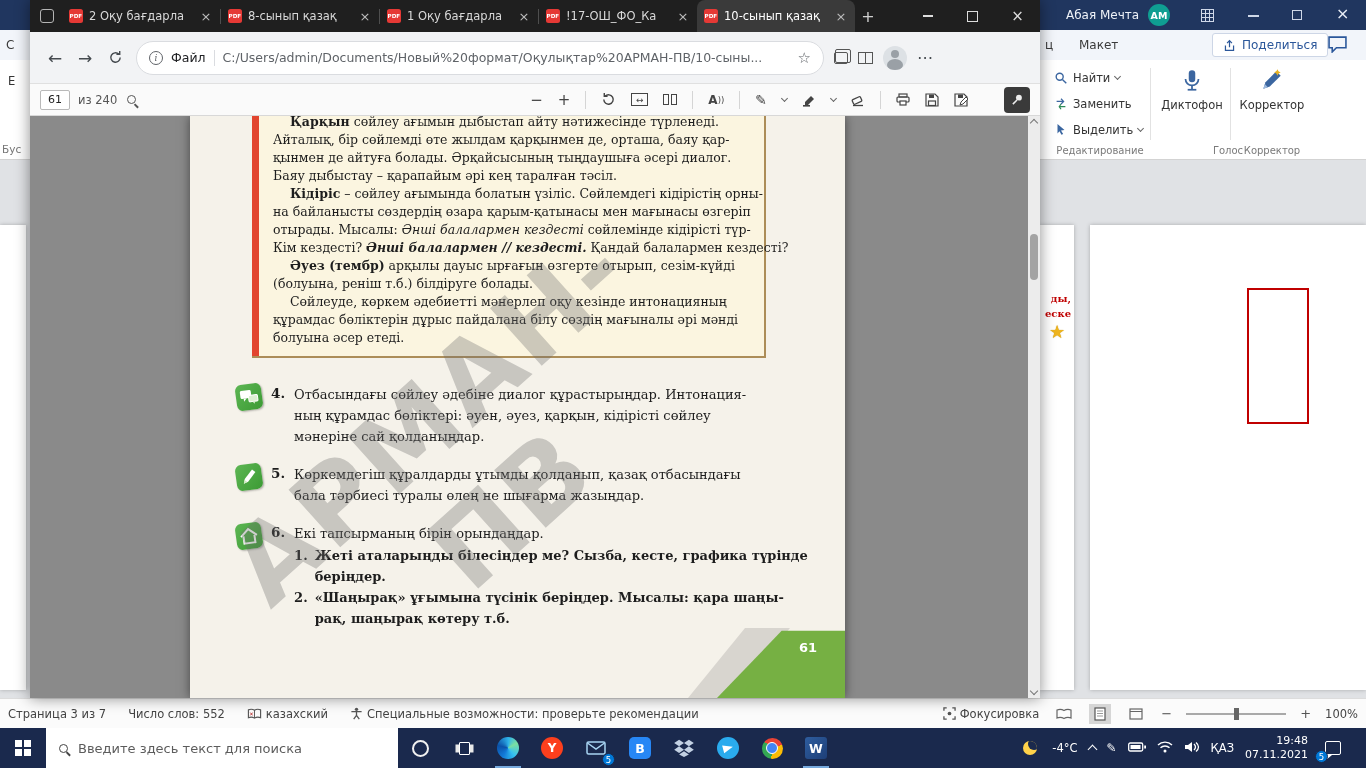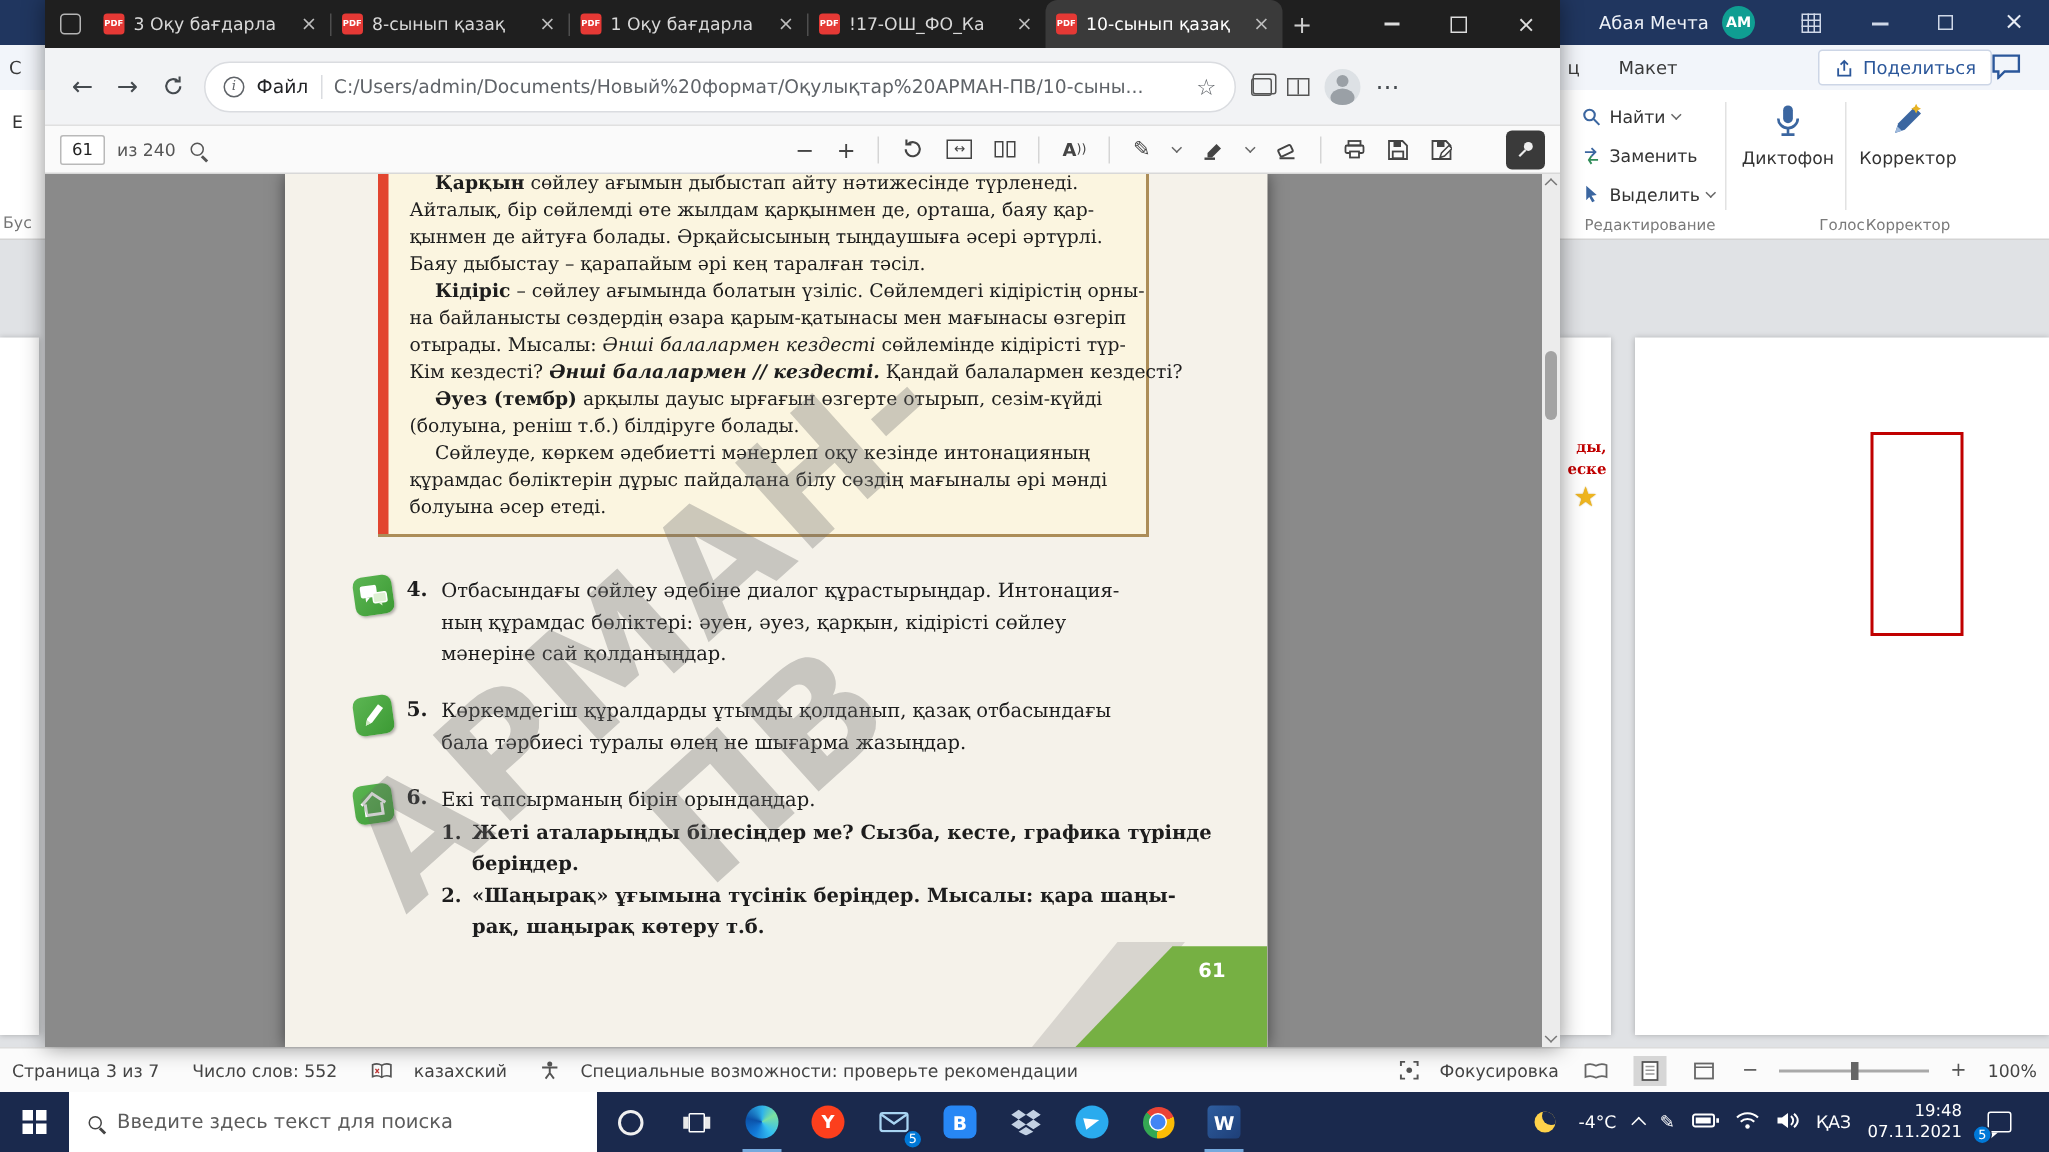--- a/index.html
+++ b/index.html
@@ -48,21 +48,21 @@
 #word-docarea{position:absolute;left:0;top:160px;width:1366px;height:538px;background:#e0e2e5}
 .wd-page{position:absolute;background:#fff;box-shadow:0 0 4px rgba(0,0,0,.25)}
 #wd-edge-sliver{left:0;top:65px;width:26px;height:465px}
 #wd-left{left:1040px;top:65px;width:34px;height:465px}
 #wd-right{left:1090px;top:65px;width:276px;height:465px}
 .red-snip{position:absolute;right:3px;top:66px;text-align:right;color:#c00000;font-family:"DejaVu Serif",serif;font-weight:bold;font-size:10px;line-height:15px}
 .star-ic{position:absolute;left:9px;top:96px;font-size:18px;color:#eeb41e;text-shadow:0 0 1px #b98600}
 .red-box{position:absolute;left:157px;top:63px;width:62px;height:136px;border:2px solid #c00000}
 
 #word-statusbar{position:absolute;left:0;top:698px;width:1366px;height:30px;background:#fbfbfb;border-top:1px solid #dcdcdc;display:flex;align-items:center;padding:0 8px;gap:22px;font-size:11.5px;color:#444}
-.sb-group{display:flex;align-items:center;gap:14px}
+.sb-group{display:flex;align-items:center;gap:4px}
 .sb-right{margin-left:auto;display:flex;align-items:center;gap:14px}
 .viewbtn{display:flex;align-items:center;justify-content:center;width:22px;height:20px}
 .viewbtn.sel{background:#d6d6d6}
 .zslider{position:relative;width:100px;height:2px;background:#a9a9a9}
 .zthumb{position:absolute;left:48px;top:-5px;width:5px;height:12px;background:#666}
 .zoom-sign{font-size:13px;color:#555}
 
 
 #edge{position:absolute;left:30px;top:0;width:1010px;height:698px;box-shadow:0 0 14px rgba(0,0,0,.45)}
 #edge-tabbar{height:32px;background:#1f1f1f;display:flex;align-items:center;padding-left:6px}
@@ -337,21 +337,21 @@
     </span>
   </div>
 
   <div id="edge">
     <div id="edge-tabbar">
       <span class="tab-actions"></span>
       <div class="tab">
         <span class="favicon">
             <span class="fav-t">PDF</span>
           </span>
-        <span class="tab-title">3 Оқу бағдарла</span>
+        <span class="tab-title">2 Оқу бағдарла</span>
         <span class="tab-close"></span>
       </div>
       <span class="tabsep"></span>
       <div class="tab">
         <span class="favicon">
             <span class="fav-t">PDF</span>
           </span>
         <span class="tab-title">8-сынып қазақ</span>
         <span class="tab-close"></span>
       </div>
@@ -478,21 +478,21 @@
       </span>
     </div>
 
     <div id="edge-content">
       <div id="pdf-page">
         <div id="infobox">
           <span class="redbar"></span>
           <div id="infobox-lines">
               <div class="ibline ind"><span class="b">Қарқын</span><span> сөйлеу ағымын дыбыстап айту нәтижесінде түрленеді.</span></div>
               <div class="ibline"><span>Айталық, бір сөйлемді өте жылдам қарқынмен де, орташа, баяу қар-</span></div>
-              <div class="ibline"><span>қынмен де айтуға болады. Әрқайсысының тыңдаушыға әсері әртүрлі.</span></div>
+              <div class="ibline"><span>қынмен де айтуға болады. Әрқайсысының тыңдаушыға әсері диалог.</span></div>
               <div class="ibline"><span>Баяу дыбыстау – қарапайым әрі кең таралған тәсіл.</span></div>
               <div class="ibline ind"><span class="b">Кідіріс</span><span> – сөйлеу ағымында болатын үзіліс. Сөйлемдегі кідірістің орны-</span></div>
               <div class="ibline"><span>на байланысты сөздердің өзара қарым-қатынасы мен мағынасы өзгеріп</span></div>
               <div class="ibline"><span>отырады. Мысалы: </span><span class="i">Әнші балалармен кездесті</span><span> сөйлемінде кідірісті түр-</span></div>
               <div class="ibline"><span>Кім кездесті? </span><span class="b i">Әнші балалармен // кездесті.</span><span> Қандай балалармен кездесті?</span></div>
               <div class="ibline ind"><span class="b">Әуез (тембр)</span><span> арқылы дауыс ырғағын өзгерте отырып, сезім-күйді</span></div>
               <div class="ibline"><span>(болуына, реніш т.б.) білдіруге болады.</span></div>
               <div class="ibline ind"><span>Сөйлеуде, көркем әдебиетті мәнерлеп оқу кезінде интонацияның</span></div>
               <div class="ibline"><span>құрамдас бөліктерін дұрыс пайдалана білу сөздің мағыналы әрі мәнді</span></div>
               <div class="ibline"><span>болуына әсер етеді.</span></div>

